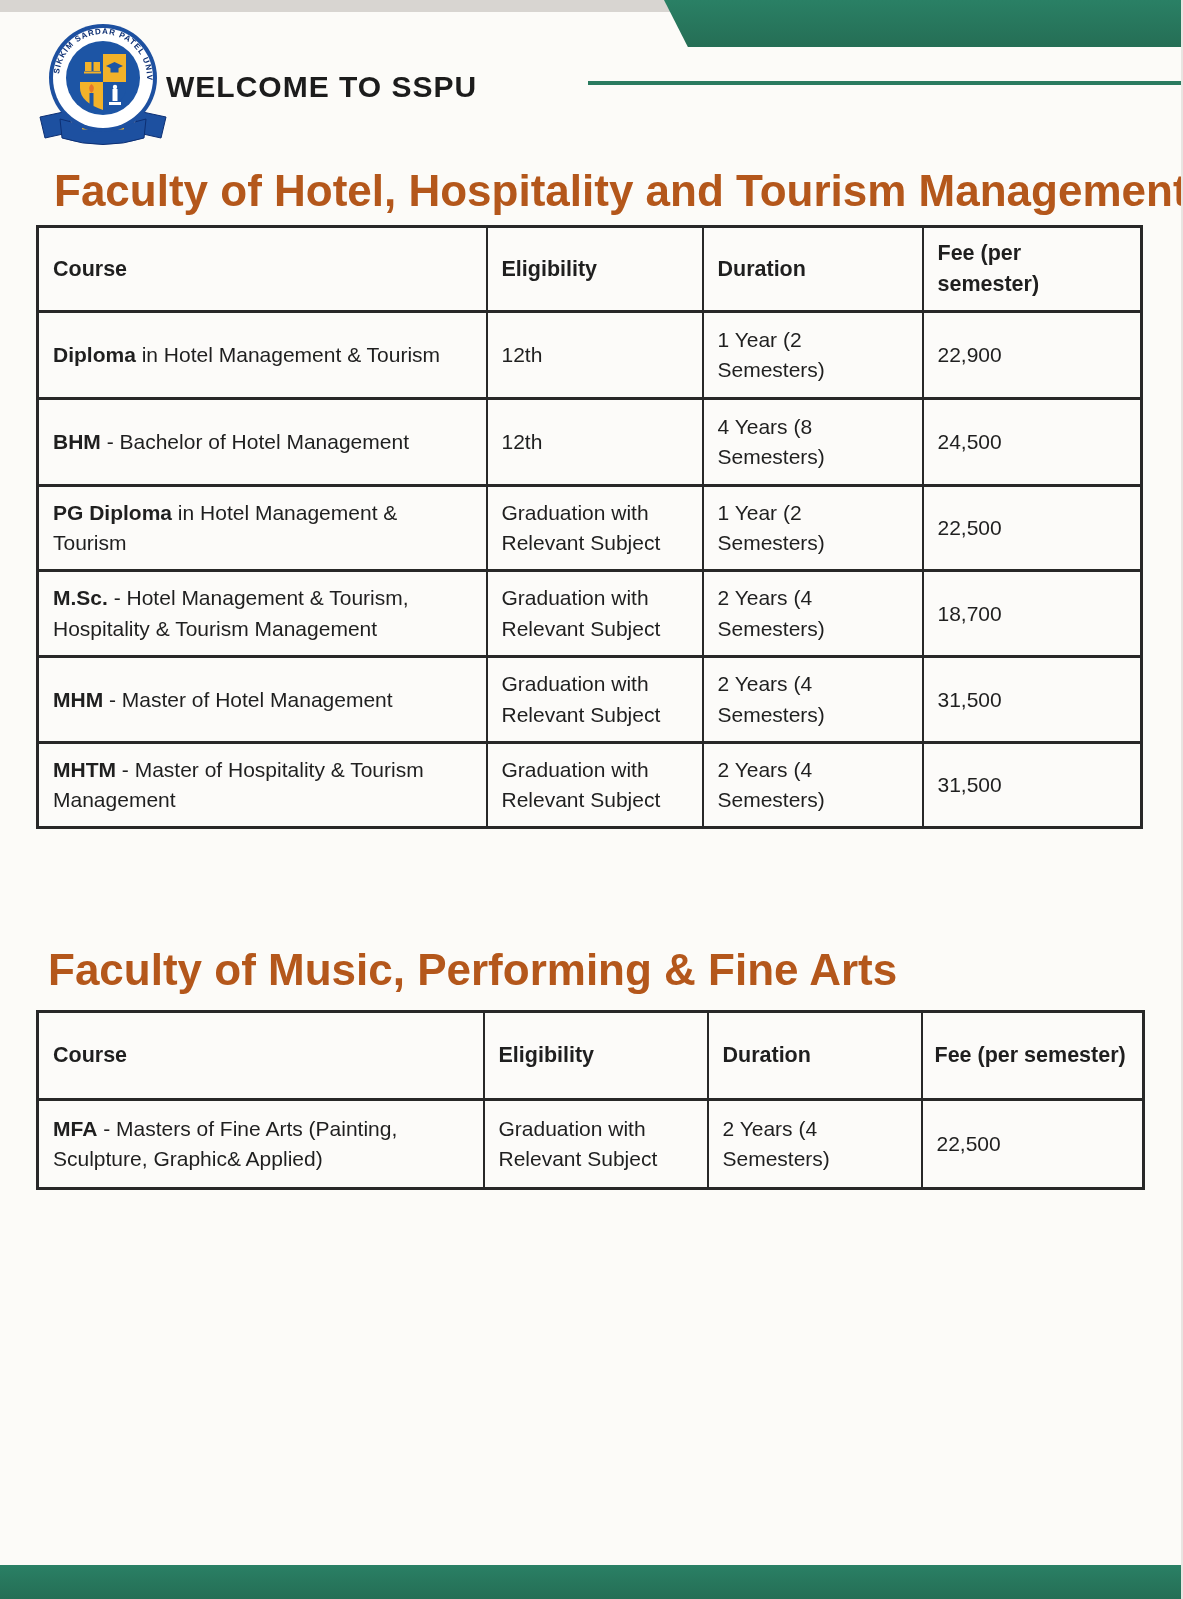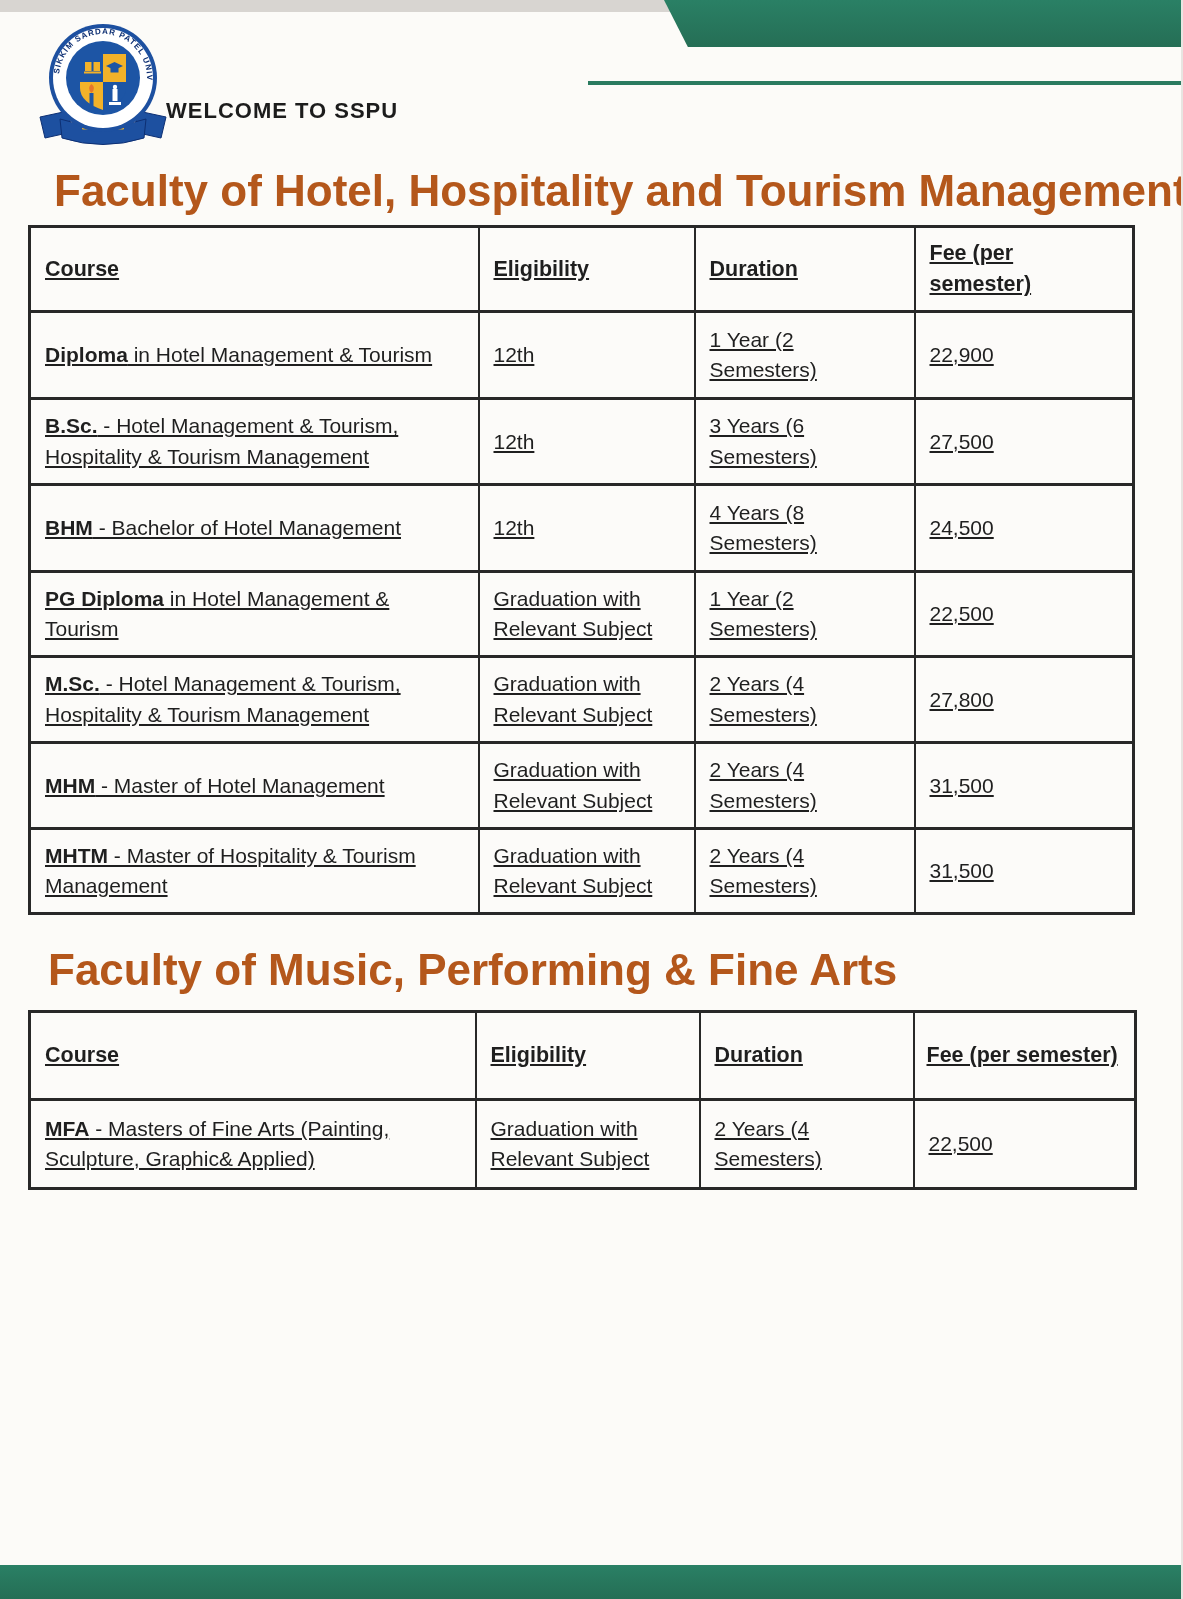--- a/index.html
+++ b/index.html
@@ -23,37 +23,35 @@
     background:linear-gradient(to bottom,#2a8065,#256e55);
     clip-path:polygon(0 0,100% 0,100% 100%,4.6% 100%);
   }
   .green-rule{
     position:absolute;top:81px;left:588px;width:595px;height:4px;
     background:#2a7b60;
   }
   .logo{position:absolute;top:20px;left:32px;}
   .welcome{
     position:absolute;top:70px;left:166px;
-    font-size:22px;font-weight:bold;letter-spacing:1px;color:#1c1c1c;
+    font-size:30px;font-weight:bold;letter-spacing:1px;color:#1c1c1c;
     white-space:nowrap;
-    margin-top:28px;
   }
   .faculty-title{
     position:absolute;left:36px;
     width:1147px;overflow:hidden;white-space:nowrap;
     font-size:44px;font-weight:bold;color:#b4571b;
     line-height:1.12;
   }
   .title-1{top:148px;}
   .title-2{top:933px;}
   table.fees{
-    position:absolute;left:28px;
+    position:absolute;left:36px;
     border-collapse:collapse;table-layout:fixed;
     background:#fcfbf9;
-    text-decoration:underline;
   }
   .table-1{top:225px;width:1104px;}
   .table-2{top:1010px;width:1106px;}
   table.fees th,table.fees td{
     border:2px solid #282828;
     border-top-width:3px;border-bottom-width:3px;
     vertical-align:middle;
     font-size:21px;line-height:1.45;color:#1f1f1f;
     padding:10px 12px 10px 14px;
     text-align:left;
@@ -145,43 +143,37 @@
       <th>Eligibility</th>
       <th>Duration</th>
       <th class="fee-th-narrow">Fee (per semester)</th>
     </tr>
     <tr style="height:87px">
       <td class="course-cell"><span class="course-bold">Diploma</span><span> in Hotel Management &amp; Tourism</span></td>
       <td>12th</td>
       <td class="duration-cell">1 Year (2 Semesters)</td>
       <td>22,900</td>
     </tr>
-    <tr style="height:86px">
-      <td class="course-cell"><span class="course-bold">B.Sc.</span><span> - Hotel Management &amp; Tourism, Hospitality &amp; Tourism Management</span></td>
-      <td>12th</td>
-      <td class="duration-cell">3 Years (6 Semesters)</td>
-      <td>27,500</td>
-    </tr>
     <tr style="height:87px">
       <td class="course-cell"><span class="course-bold">BHM</span><span> - Bachelor of Hotel Management</span></td>
       <td>12th</td>
       <td class="duration-cell">4 Years (8 Semesters)</td>
       <td>24,500</td>
     </tr>
     <tr style="height:85px">
       <td class="course-cell"><span class="course-bold">PG Diploma</span><span> in Hotel Management &amp; Tourism</span></td>
       <td>Graduation with Relevant Subject</td>
       <td class="duration-cell">1 Year (2 Semesters)</td>
       <td>22,500</td>
     </tr>
     <tr style="height:86px">
       <td class="course-cell"><span class="course-bold">M.Sc.</span><span> - Hotel Management &amp; Tourism, Hospitality &amp; Tourism Management</span></td>
       <td>Graduation with Relevant Subject</td>
       <td class="duration-cell">2 Years (4 Semesters)</td>
-      <td>27,800</td>
+      <td>18,700</td>
     </tr>
     <tr style="height:86px">
       <td class="course-cell"><span class="course-bold">MHM</span><span> - Master of Hotel Management</span></td>
       <td>Graduation with Relevant Subject</td>
       <td class="duration-cell">2 Years (4 Semesters)</td>
       <td>31,500</td>
     </tr>
     <tr style="height:85px">
       <td class="course-cell"><span class="course-bold">MHTM</span><span> - Master of Hospitality &amp; Tourism Management</span></td>
       <td>Graduation with Relevant Subject</td>

